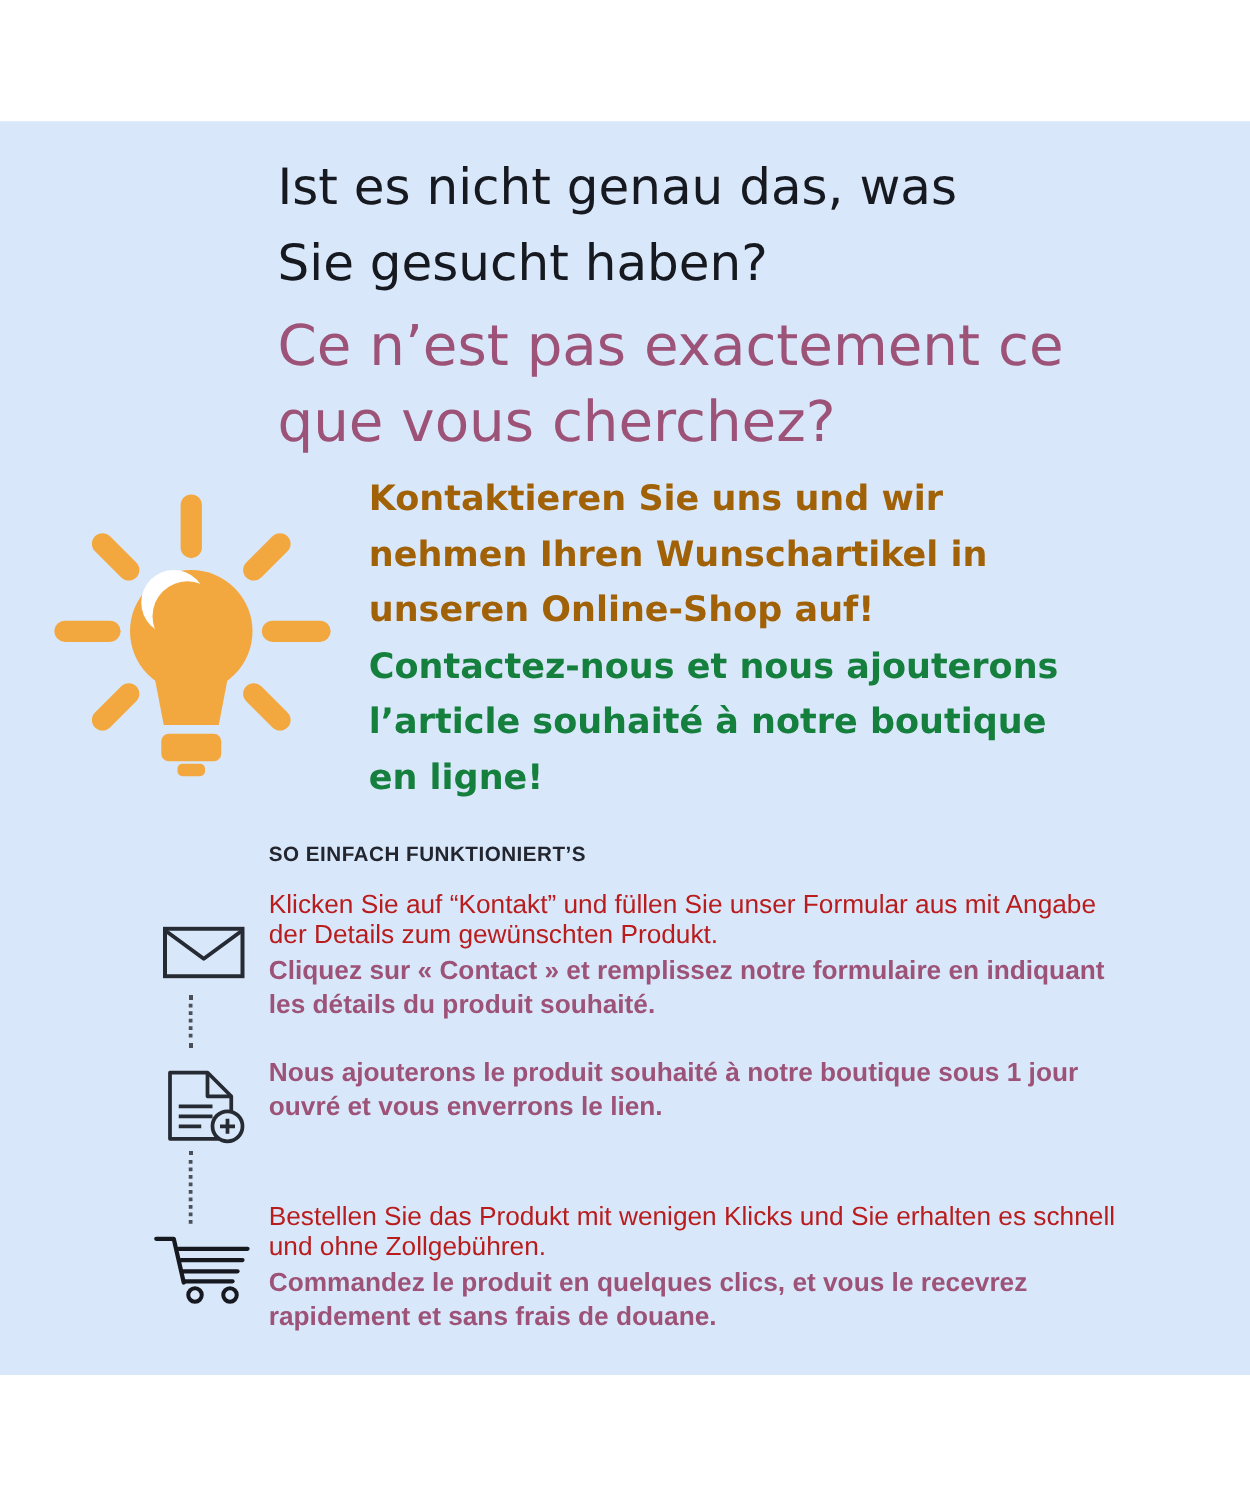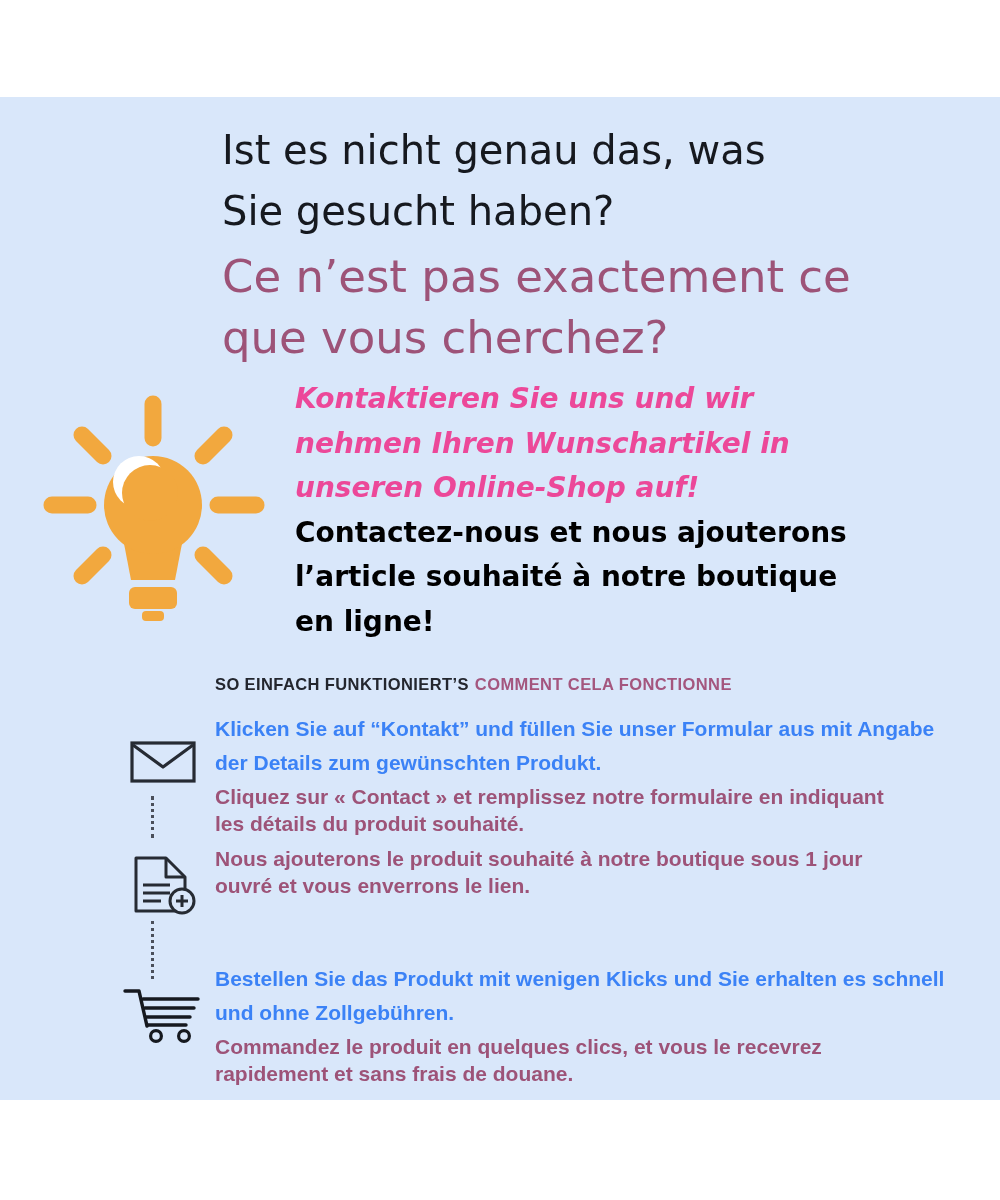--- a/index.html
+++ b/index.html
@@ -16,35 +16,35 @@
   h1.title-de{
     left:222px;top:120px;width:740px;
     font-size:40px;font-weight:400;line-height:61px;color:#16191f;
   }
   h2.title-fr{
     left:222px;top:246px;width:740px;
     font-size:45px;font-weight:400;line-height:61px;color:#9d5378;
   }
   .lead-block{left:295px;top:377px;width:640px;}
   .lead-block p{margin:0;font-size:28px;font-weight:700;line-height:44.5px;}
-  .lead-de{color:#ec4899;font-style:italic;}
-  .lead-fr{color:#000000;}
+  .lead-de{color:#a16207;}
+  .lead-fr{color:#15803d;}
   .bulb-wrap{left:42px;top:390px;width:226px;height:236px;}
   .section-heading{
     left:215px;top:675px;display:flex;gap:6px;align-items:baseline;
     font-family:"Liberation Sans",sans-serif;
   }
   .section-heading span{
     font-size:16.5px;font-weight:700;letter-spacing:0.4px;
   }
   .hd-de{color:#23262e;}
   .hd-fr{color:#a4567e;}
   .step-text{width:760px;font-family:"Liberation Sans",sans-serif;}
   .step-text p{margin:0;font-size:21px;}
-  .step-de{color:#3b82f6;line-height:34px;font-weight:700;}
+  .step-de{color:#b91c1c;line-height:24px;font-weight:400;}
   .step-fr{color:#9d5378;line-height:27px;font-weight:700;margin-top:3px !important;}
   .step-1{left:215px;top:712px;}
   .step-2{left:215px;top:842px;}
   .step-3{left:215px;top:962px;}
   .icon-env{left:130px;top:741px;}
   .icon-doc{left:125px;top:855px;}
   .icon-cart{left:120px;top:982px;}
   .dotted{
     left:151px;width:0;border-left:3px dotted #4a4f5a;
   }
@@ -85,21 +85,20 @@
   <p class="preline lead-de">Kontaktieren Sie uns und wir
 nehmen Ihren Wunschartikel in
 unseren Online-Shop auf!</p>
   <p class="preline lead-fr">Contactez-nous et nous ajouterons
 l’article souhaité à notre boutique
 en ligne!</p>
 </div>
 
 <div class="abs section-heading">
   <span class="hd-de">SO EINFACH FUNKTIONIERT’S</span>
-  <span class="hd-fr">COMMENT CELA FONCTIONNE</span>
 </div>
 
 <div class="abs icon-env">
   <svg width="66" height="42" viewBox="0 0 66 42" xmlns="http://www.w3.org/2000/svg" fill="none" stroke="#262b33" stroke-width="3.2">
     <rect x="2" y="2" width="62" height="38"></rect>
     <path d="M3 4 L33 26 L63 4" stroke-linejoin="round"></path>
   </svg>
 </div>
 <div class="abs step-text step-1">
   <p class="preline step-de">Klicken Sie auf “Kontakt” und füllen Sie unser Formular aus mit Angabe

